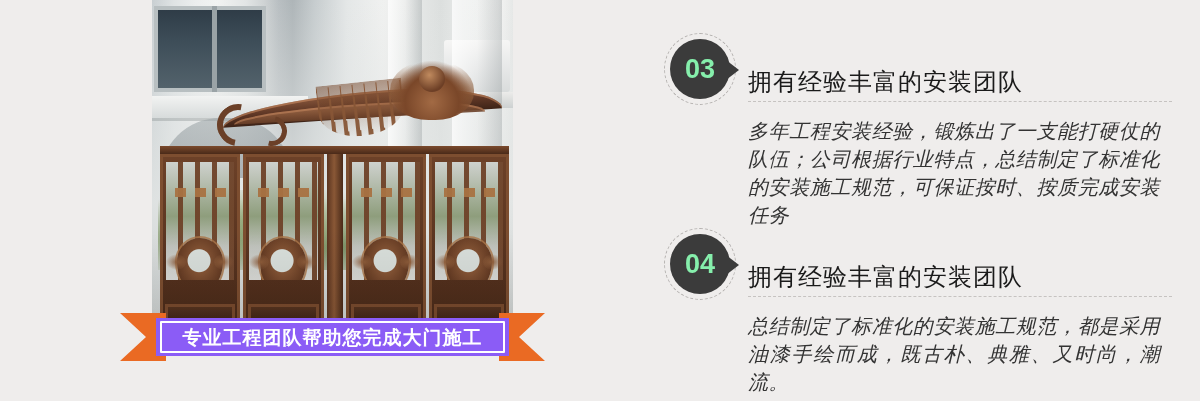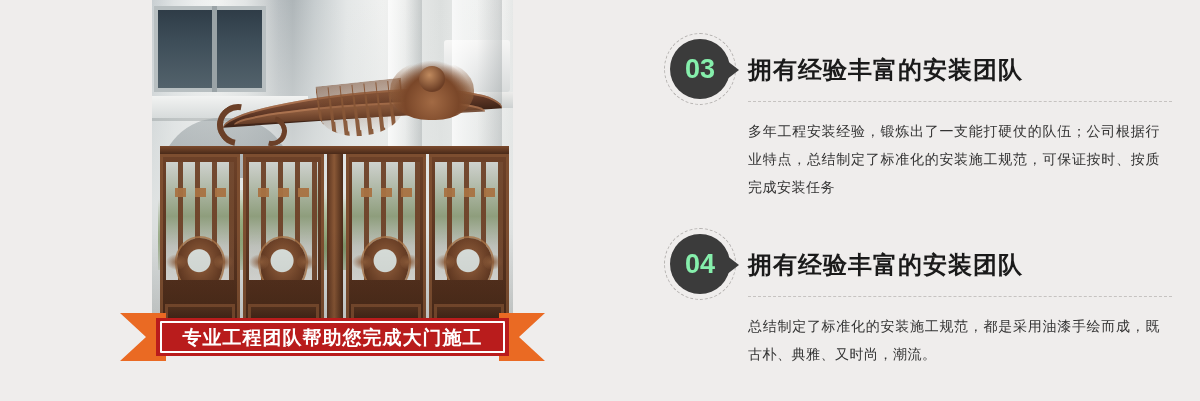--- a/index.html
+++ b/index.html
@@ -269,21 +269,21 @@
   .ribbon-tail.right {
     right: 0;
     clip-path: polygon(0 0, 46px 0, 20px 24px, 46px 48px, 0 48px);
   }
   .ribbon-body {
     position: absolute;
     left: 36px;
     right: 36px;
     top: 5px;
     height: 38px;
-    background: #b91c1c;
+    background: #8b5cf6;
   }
   .ribbon-inner {
     position: absolute;
     left: 4px; right: 4px; top: 3px; bottom: 3px;
     border: 2px solid #ffffff;
     border-radius: 1px;
     display: flex;
     align-items: center;
     justify-content: center;
   }
@@ -351,46 +351,47 @@
     left: 62px;
     top: 27px;
     width: 0; height: 0;
     border-top: 10px solid transparent;
     border-bottom: 10px solid transparent;
     border-left: 13px solid #3b3b3b;
   }
   .feature-title {
     position: absolute;
     left: 88px;
-    top: 23px;
+    top: 35px;
     font-size: 24px;
-    font-weight: bold;
+    font-weight: normal;
     color: #1a1a1a;
     letter-spacing: 1px;
     line-height: 1.2;
     white-space: nowrap;
   }
   .divider {
     position: absolute;
     left: 88px;
     right: 8px;
     top: 68px;
     height: 0;
     border-top: 1px dashed #c6c3c1;
   }
   .feature-body {
     position: absolute;
     left: 88px;
     top: 84px;
     width: 412px;
-    font-size: 14px;
+    font-size: 20px;
     color: #333333;
     line-height: 28px;
     letter-spacing: .5px;
     text-align: justify;
+    font-style: italic;
   }
 </style>
 </head>
 <body>
 
 <div class="banner">
 
   <div class="photo-block">
     <div class="photo">
       <div class="bg-sky"></div>

